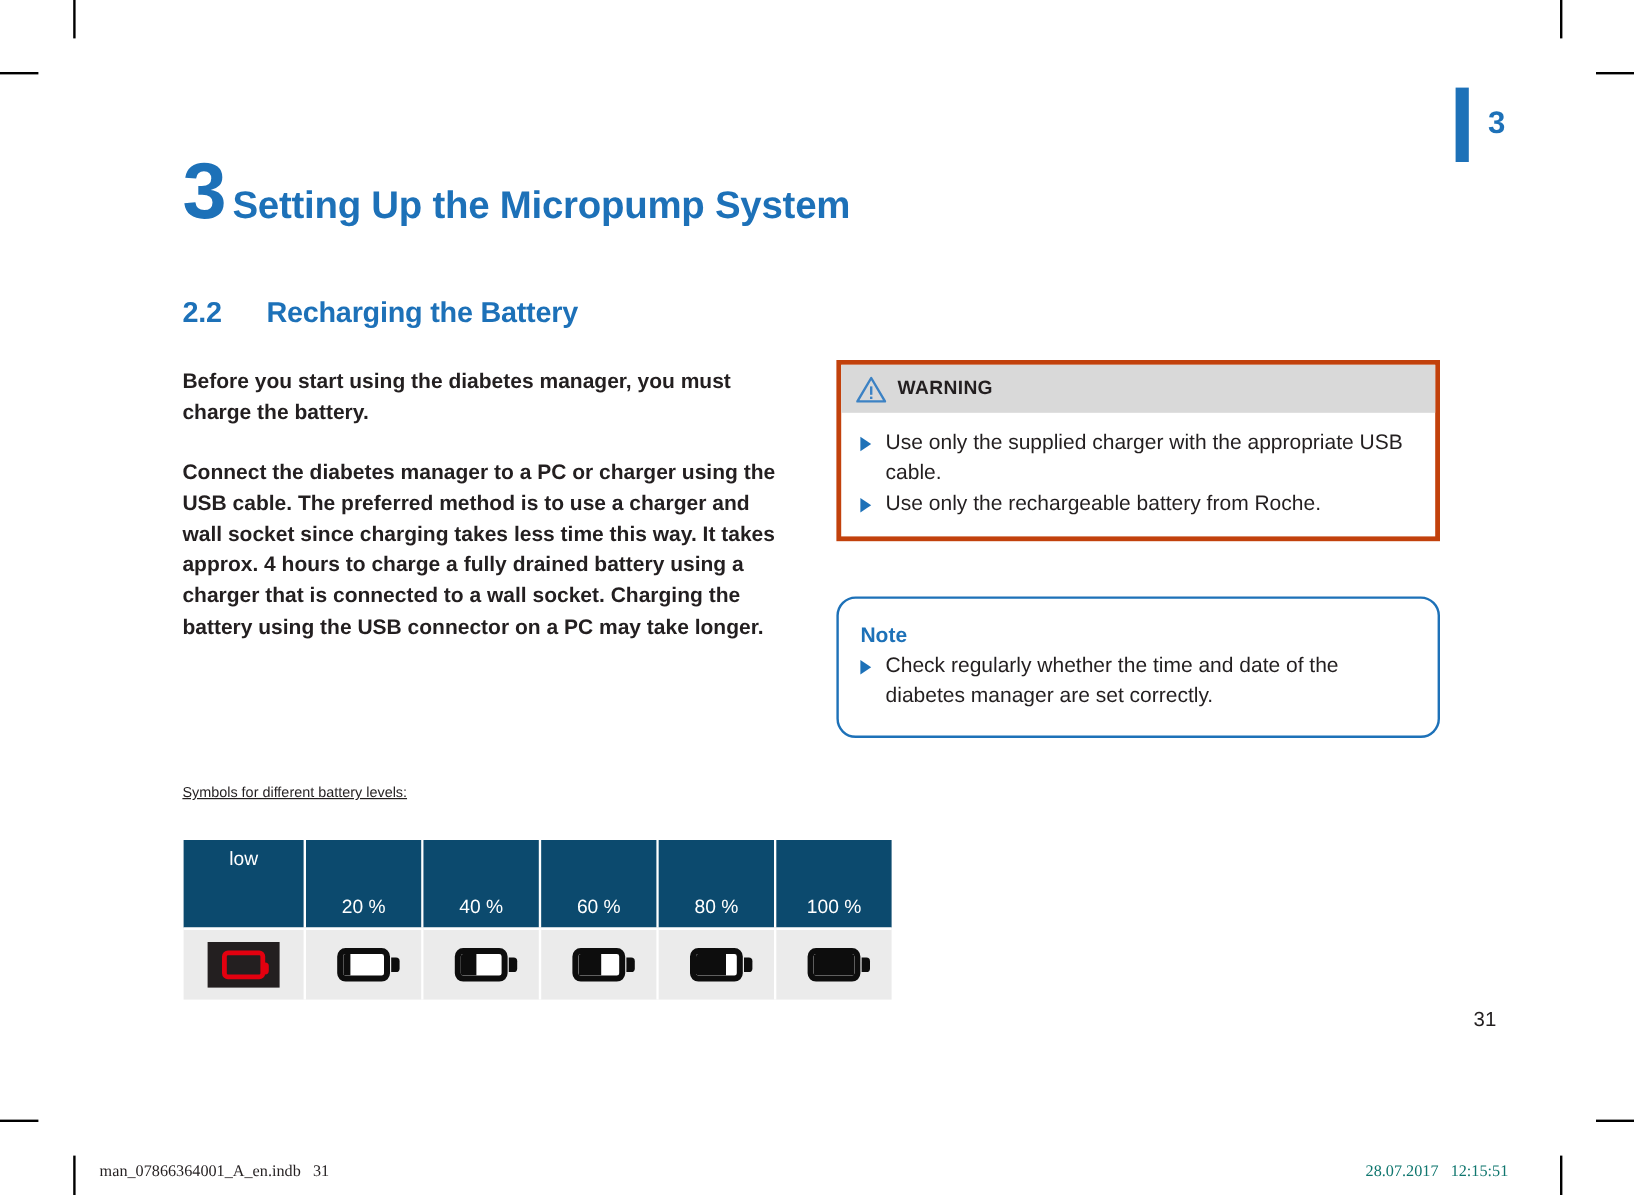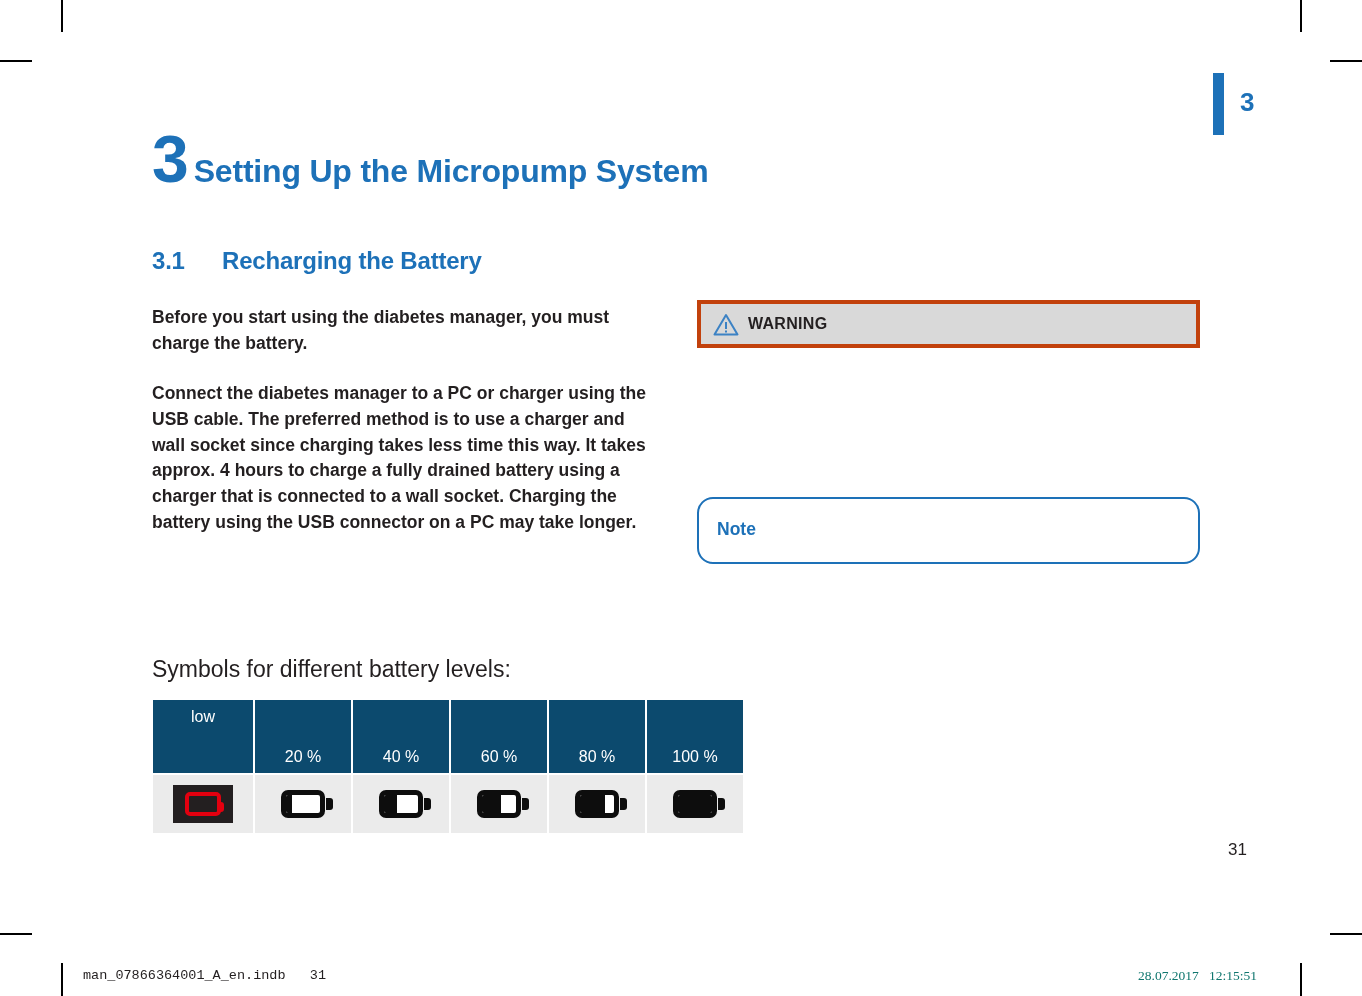--- a/index.html
+++ b/index.html
@@ -91,23 +91,24 @@
     line-height: 1.48;
     color: #231f20;
   }
   .left-col p { margin: 0 0 24px 0; font-weight: bold; }
 
   .symbols-label {
     position: absolute;
     left: 152px;
     top: 652px;
     width: 510px;
-    font-size: 23px;
+    font-size: 12px;
     line-height: 1.48;
     color: #231f20;
+    text-decoration: underline;
   }
 
   
   .battery-table {
     position: absolute;
     left: 153px;
     top: 700px;
     border-collapse: separate;
     border-spacing: 0;
     table-layout: fixed;
@@ -268,21 +269,21 @@
     top: 840px;
     font-size: 17px;
     color: #231f20;
   }
 
   
   .footer-left {
     position: absolute;
     left: 83px;
     top: 968px;
-    font-family: Liberation Mono, monospace;
+    font-family: Liberation Serif, serif;
     font-size: 13.5px;
     color: #231f20;
     white-space: pre;
   }
   .footer-right {
     position: absolute;
     left: 1138px;
     top: 968px;
     font-family: "Liberation Serif", serif;
     font-size: 13.5px;
@@ -304,21 +305,21 @@
 
 <div class="chapter-marker"></div>
 <div class="chapter-number">3</div>
 
 <div class="chapter-title-row">
   <span class="chapter-title-num">3</span>
   <span class="chapter-title-text">Setting Up the Micropump System</span>
 </div>
 
 <div class="section-heading">
-  <span class="sec-num">3.1</span>
+  <span class="sec-num">2.2</span>
   <span>Recharging the Battery</span>
 </div>
 
 <div class="left-col">
   <p>Before you start using the diabetes manager, you must charge the battery.</p>
   <p>Connect the diabetes manager to a PC or charger using the USB cable. The preferred method is to use a charger and wall socket since charging takes less time this way. It takes approx. 4 hours to charge a fully drained battery using a charger that is connected to a wall socket. Charging the battery using the USB connector on a PC may take longer.</p>
 </div>
 
 <div class="symbols-label">Symbols for different battery levels:</div>
 
@@ -400,24 +401,31 @@
 
 <div class="warning-box">
   <div class="warning-head">
     <svg class="warn-triangle" width="26" height="23" viewBox="0 0 26 23">
       <polygon points="13,2 24.5,21.5 1.5,21.5" fill="none" stroke="#3c82c4" stroke-width="2" stroke-linejoin="round"></polygon>
       <rect x="12" y="9" width="2" height="7" fill="#3c82c4"></rect>
       <rect x="12" y="17.5" width="2" height="2" fill="#3c82c4"></rect>
     </svg>
     <span class="warning-title">WARNING</span>
   </div>
+  <div class="warning-body">
+    <ul class="arrow-list">
+      <li>Use only the supplied charger with the appropriate USB cable.</li>
+      <li>Use only the rechargeable battery from Roche.</li>
+    </ul>
+  </div>
 </div>
 
 <div class="note-box">
   <div class="note-title">Note</div>
   <ul class="arrow-list">
+    <li>Check regularly whether the time and date of the diabetes manager are set correctly.</li>
   </ul>
 </div>
 
 <div class="page-number">31</div>
 
 <div class="footer-left">man_07866364001_A_en.indb   31</div>
 <div class="footer-right">28.07.2017   12:15:51</div>
 
 </body></html>

